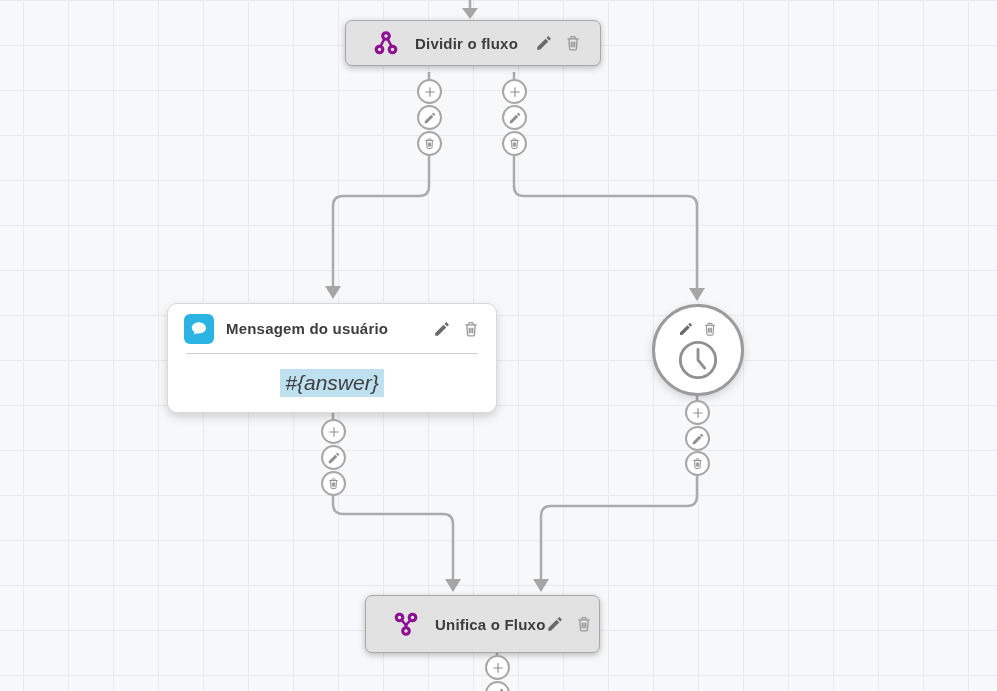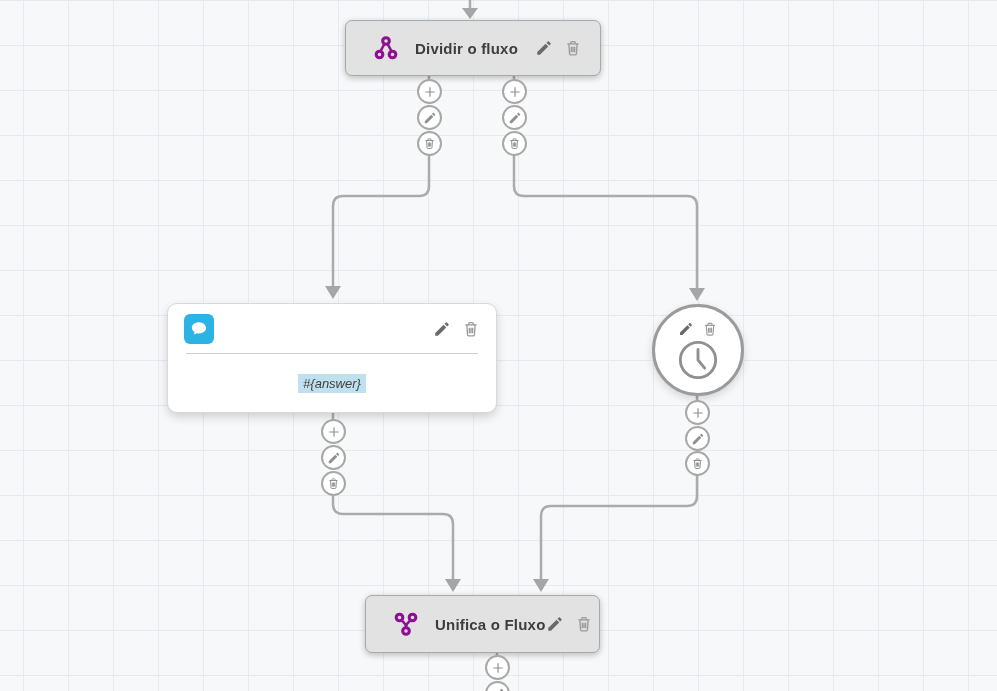--- a/index.html
+++ b/index.html
@@ -36,21 +36,21 @@
     background:#fff;border:1px solid #d9d9d9;border-radius:10px;
     box-shadow:0 4px 10px rgba(0,0,0,.16);
   }
   .card-head{height:49px;display:flex;align-items:center;padding:0 16px;}
   .sq-icon{width:30px;height:30px;border-radius:6px;background:#2bb3e3;
     display:flex;align-items:center;justify-content:center;flex:0 0 auto;}
   .sq-icon svg{width:22px;height:22px;}
   .card-head .ntitle{margin-left:12px;}
   .card-div{border-top:1px solid #cfcfcf;margin:0 18px;}
   .card-body{height:58px;display:flex;align-items:center;justify-content:center;}
-  .chip{background:#bfe0ee;color:#3f3f3f;font-style:italic;font-size:13px;padding:2px 5px;}
+  .chip{background:#bfe0ee;color:#3f3f3f;font-style:italic;font-size:21px;padding:2px 5px;}
 
   
   .bignode{
     position:absolute;z-index:2;box-sizing:border-box;
     width:92px;height:92px;border:3px solid #9b9b9b;border-radius:50%;
     background:#fff;box-shadow:0 3px 8px rgba(0,0,0,.15);
     display:flex;flex-direction:column;align-items:center;justify-content:center;
     padding-top:2px;
   }
   .bignode .acts{display:flex;gap:8px;margin-bottom:2px;}
@@ -86,21 +86,21 @@
   <path d="M333 493 V504 Q333 514 343 514 H443 Q453 514 453 524 V579"></path>
   <polygon points="445,579 461,579 453,592"></polygon>
 
   <path d="M697 394 V403"></path>
   <path d="M697 472 V496 Q697 506 687 506 H551 Q541 506 541 516 V579"></path>
   <polygon points="533,579 549,579 541,592"></polygon>
 
   <path d="M497 652 V658"></path>
 </svg>
 
-<div class="gnode" style="left:345px;top:20px;width:256px;height:56px">
+<div class="gnode" style="left:345px;top:20px;width:256px;height:46px">
   <span style="display:inline-flex">
     <svg width="28" height="28" viewBox="0 0 28 28" fill="none" stroke="#8e0f92">
       <path d="M12.4 10L8.6 17" stroke-width="2.6"></path>
       <path d="M15.6 10L19.4 17" stroke-width="2.6"></path>
       <circle cx="14" cy="7" r="3.3" stroke-width="3.1"></circle>
       <circle cx="7.5" cy="20.5" r="3.3" stroke-width="3.1"></circle>
       <circle cx="20.5" cy="20.5" r="3.3" stroke-width="3.1"></circle>
     </svg>
   </span>
   <span class="ntitle">Dividir o fluxo</span>
@@ -157,20 +157,21 @@
     </svg>
 </div>
 
 <div class="card" style="left:167px;top:303px;width:330px;height:110px">
   <div class="card-head">
     <span class="sq-icon">
       <svg viewBox="0 0 24 24" fill="#ffffff">
           <path d="M12 4.6c-4.3 0-7.8 2.6-7.8 5.9 0 1.9 1.2 3.6 3 4.7-.1.8-.5 1.9-1.5 2.8 1.6-.2 2.9-.8 3.8-1.4.8.2 1.6.3 2.5.3 4.3 0 7.8-2.6 7.8-5.9S16.3 4.6 12 4.6z"></path>
         </svg>
     </span>
+    <span class="ntitle">Mensagem do usuário</span>
     <span class="act edit">
       <svg viewBox="0 0 24 24" fill="currentColor">
           <path d="M3 17.4V21h3.6L17.7 9.9l-3.6-3.6L3 17.4zM20.7 6.9c.4-.4.4-1 0-1.4l-2.2-2.2c-.4-.4-1-.4-1.4 0l-1.8 1.8 3.6 3.6 1.8-1.8z"></path>
         </svg>
     </span>
     <span class="act del">
       <svg viewBox="0 0 24 24" fill="none" stroke="currentColor" stroke-width="1.8">
           <path d="M4.5 6.5h15"></path>
           <path d="M9 6.5V4.8c0-.7.6-1.3 1.3-1.3h3.4c.7 0 1.3.6 1.3 1.3v1.7"></path>
           <path d="M6.5 6.5l.9 13c.1 1 .9 1.7 1.9 1.7h5.4c1 0 1.8-.7 1.9-1.7l.9-13"></path>

